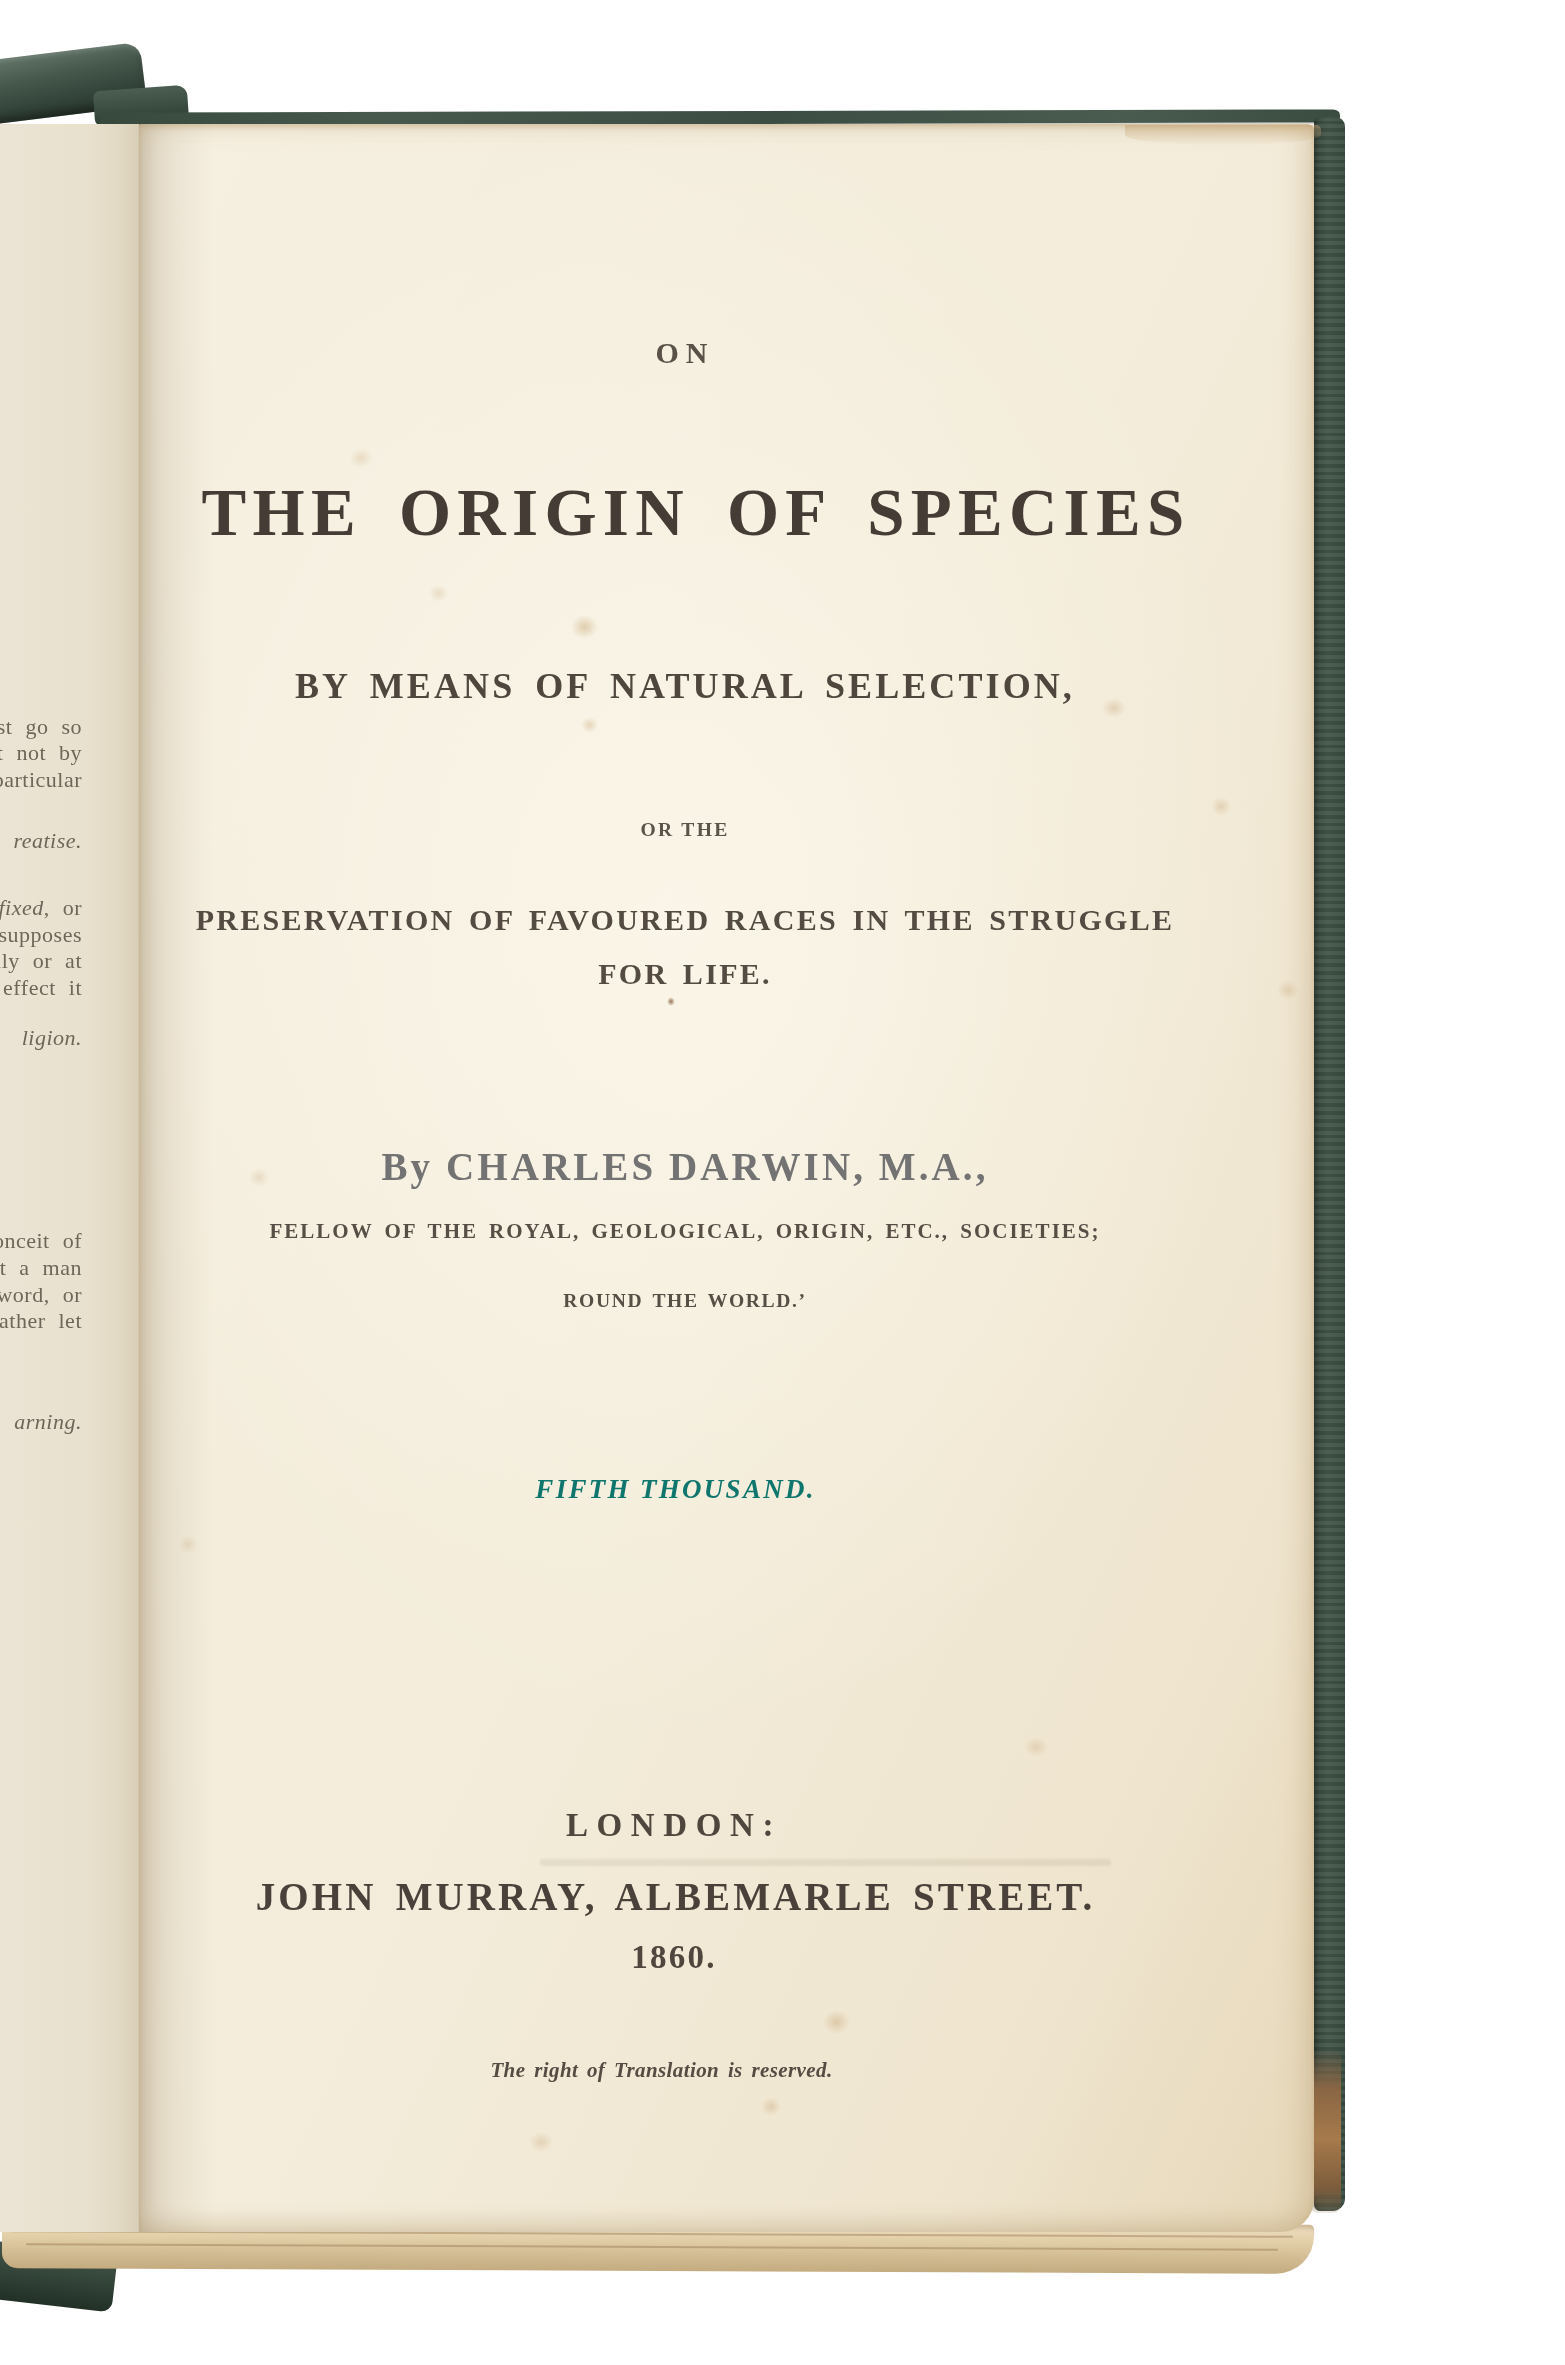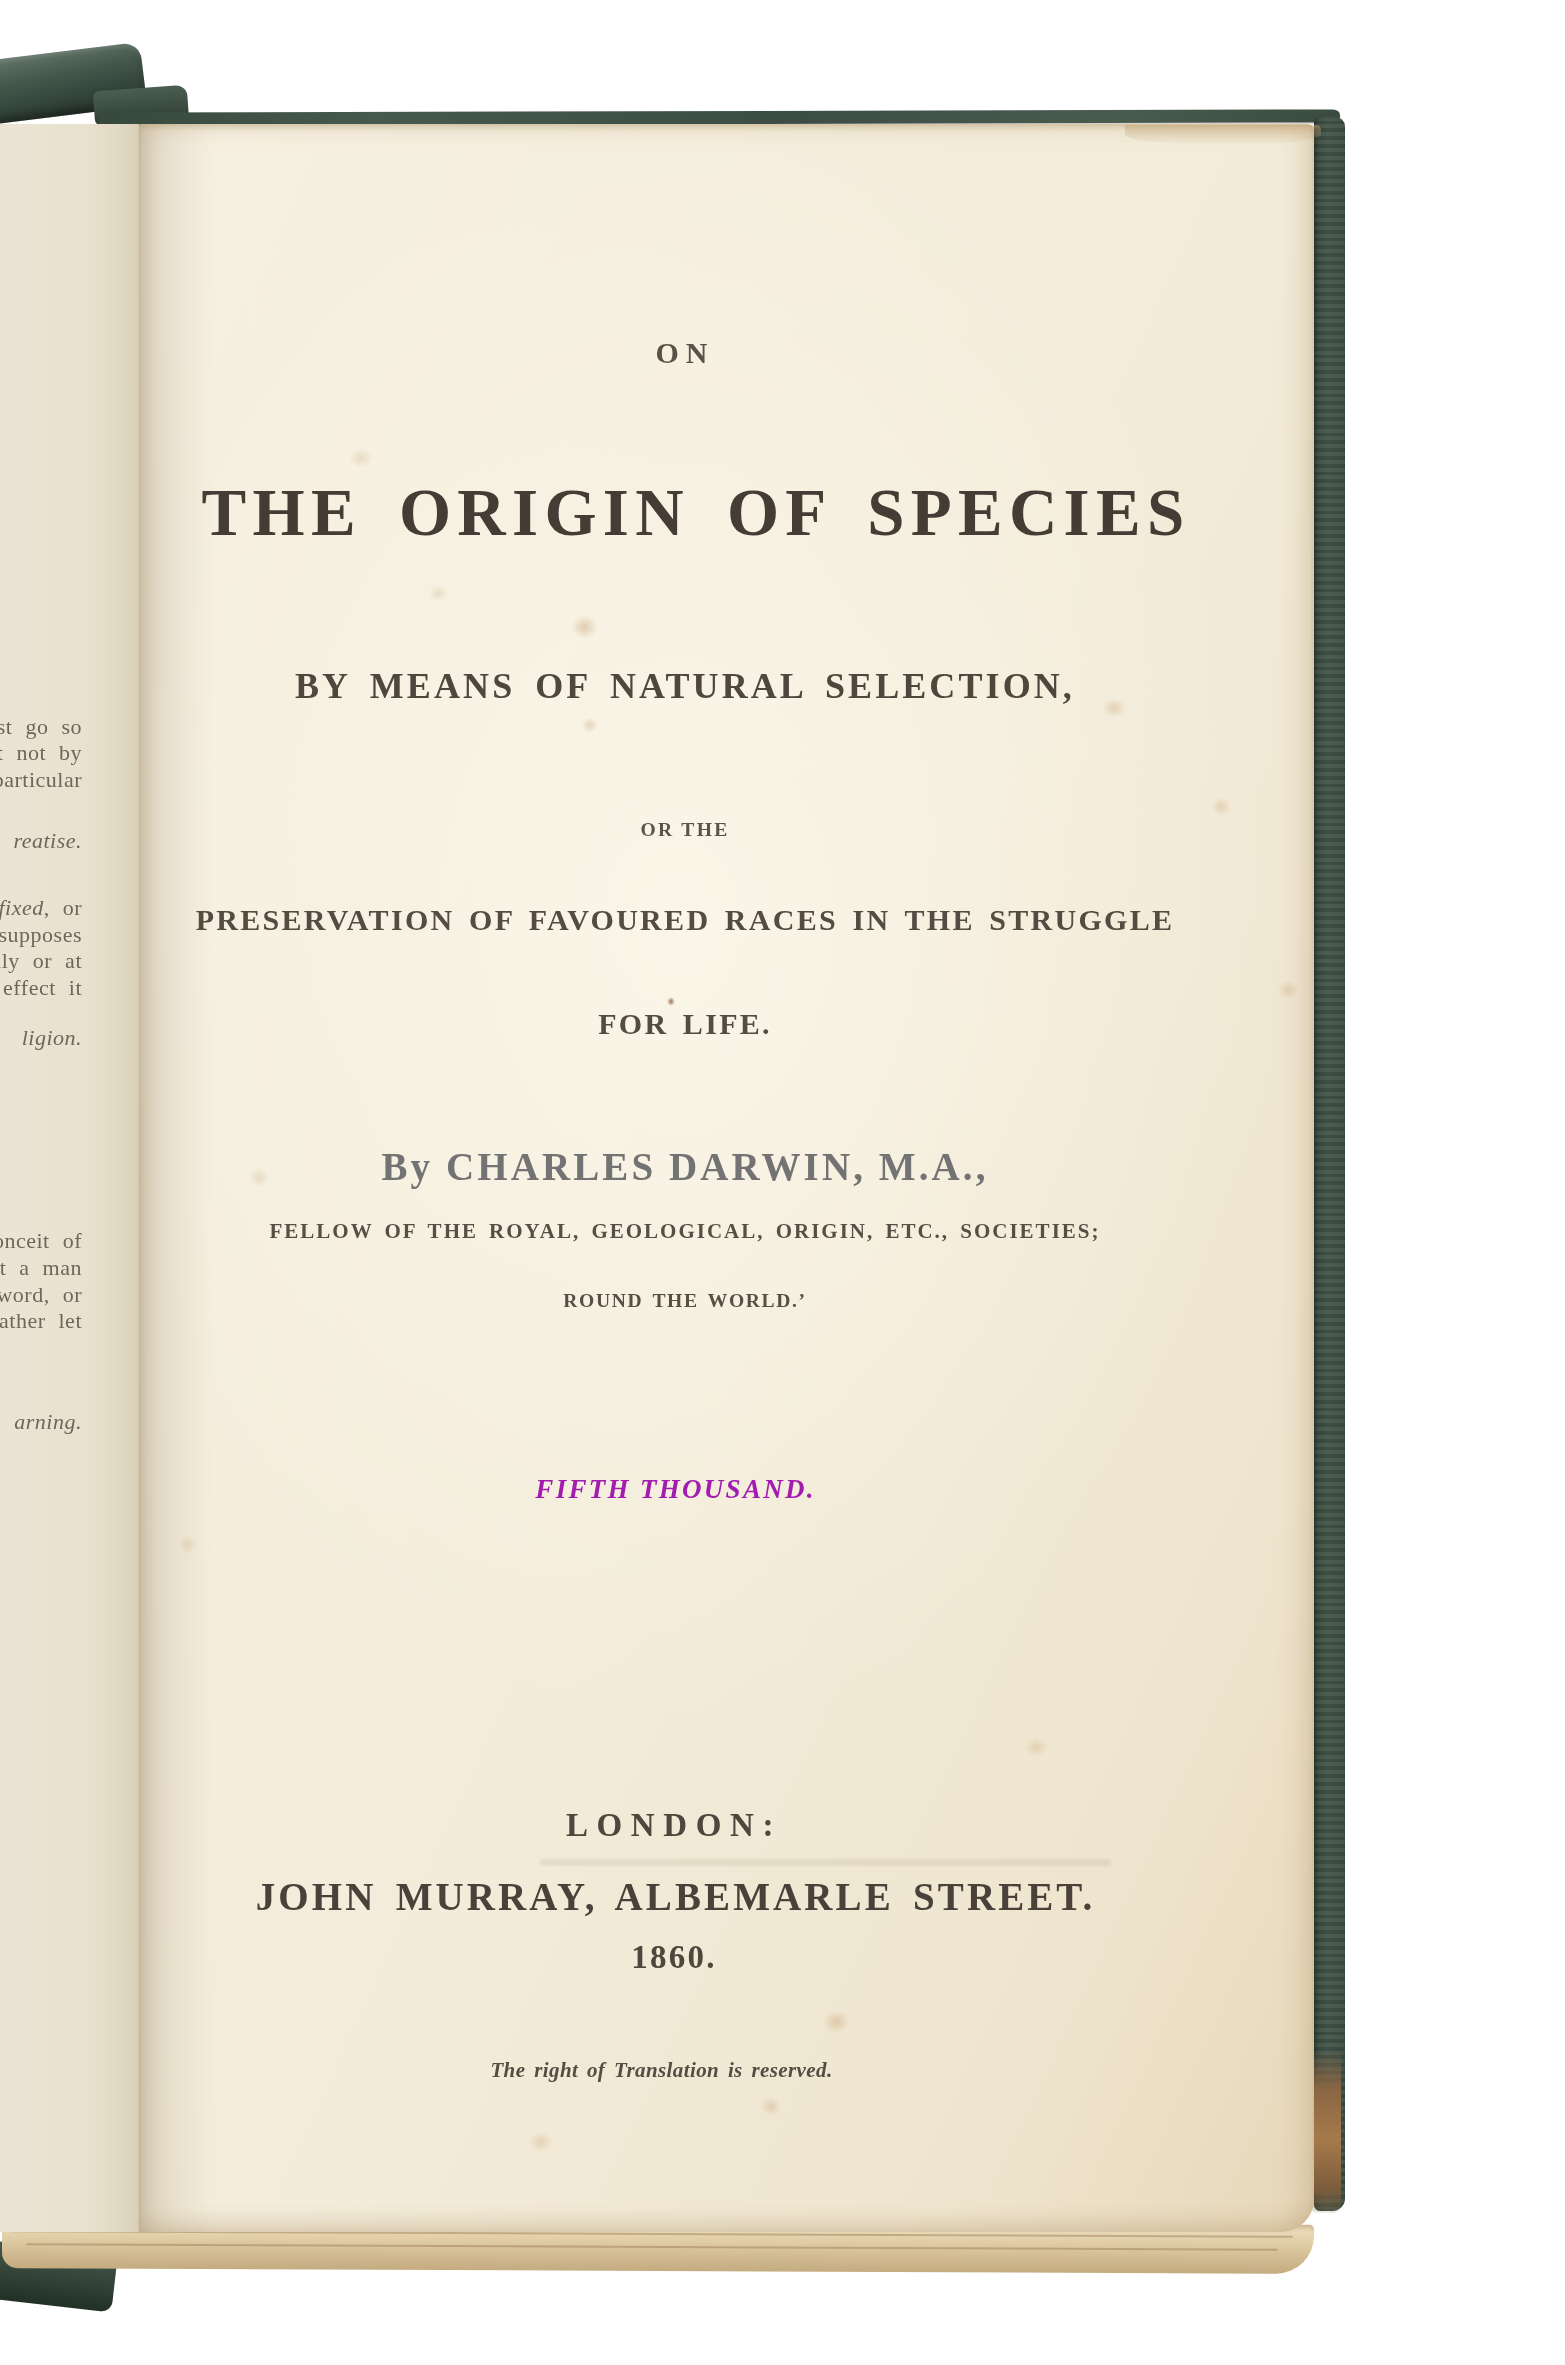--- a/index.html
+++ b/index.html
@@ -63,26 +63,26 @@
 
   .fox{position:absolute;border-radius:50%;}
 
   
   .line{position:absolute;left:98px;width:1174px;text-align:center;line-height:1;white-space:nowrap;font-weight:bold;}
   .l-on{top:338px;font-size:30px;letter-spacing:7px;color:#5a5148;}
   .l-title{top:479px;font-size:67px;letter-spacing:6.3px;word-spacing:14px;color:#453d35;transform:translateX(11px);}
   .l-sub{top:668px;font-size:36px;letter-spacing:3.1px;word-spacing:7.8px;color:#4f463d;}
   .l-orthe{top:820px;font-size:19.6px;letter-spacing:2.3px;color:#5c534a;}
   .l-pres1{top:905px;font-size:30px;letter-spacing:2.3px;word-spacing:4.7px;color:#544b42;}
-  .l-pres2{top:1009px;font-size:30px;letter-spacing:2.3px;word-spacing:4.7px;color:#544b42;}
+  .l-pres2{top:959px;font-size:30px;letter-spacing:2.3px;word-spacing:4.7px;color:#544b42;}
   .l-by{top:1147px;font-size:39px;letter-spacing:3.1px;color:#737373;}
   .l-fellow{top:1221px;font-size:21px;letter-spacing:2px;word-spacing:3.9px;color:#574e45;}
   .l-auth1{top:1261px;font-size:19.6px;letter-spacing:1.6px;word-spacing:3.1px;color:#574e45;}
   .l-auth2{top:1291px;font-size:19.6px;letter-spacing:1.6px;word-spacing:3.1px;color:#574e45;}
-  .l-edition{top:1476px;font-size:27px;font-style:italic;letter-spacing:2.3px;color:#a21caf;transform:translateX(-9.4px);}
+  .l-edition{top:1476px;font-size:27px;font-style:italic;letter-spacing:2.3px;color:#0f766e;transform:translateX(-9.4px);}
   .l-city{top:1809px;font-size:33px;letter-spacing:8.6px;color:#4f463d;transform:translateX(-11px);}
   .l-pub{top:1877px;font-size:39px;letter-spacing:3.1px;word-spacing:6.3px;color:#4a423a;transform:translateX(-9.4px);}
   .l-year{top:1941px;font-size:33px;letter-spacing:2.3px;color:#4f463d;transform:translateX(-11px);}
   .l-rights{top:2060px;font-size:21px;font-style:italic;letter-spacing:0.4px;word-spacing:3.1px;color:#554c43;transform:translateX(-23.5px);}
 </style>
 </head>
 <body>
 
 <div class="photo">
 

